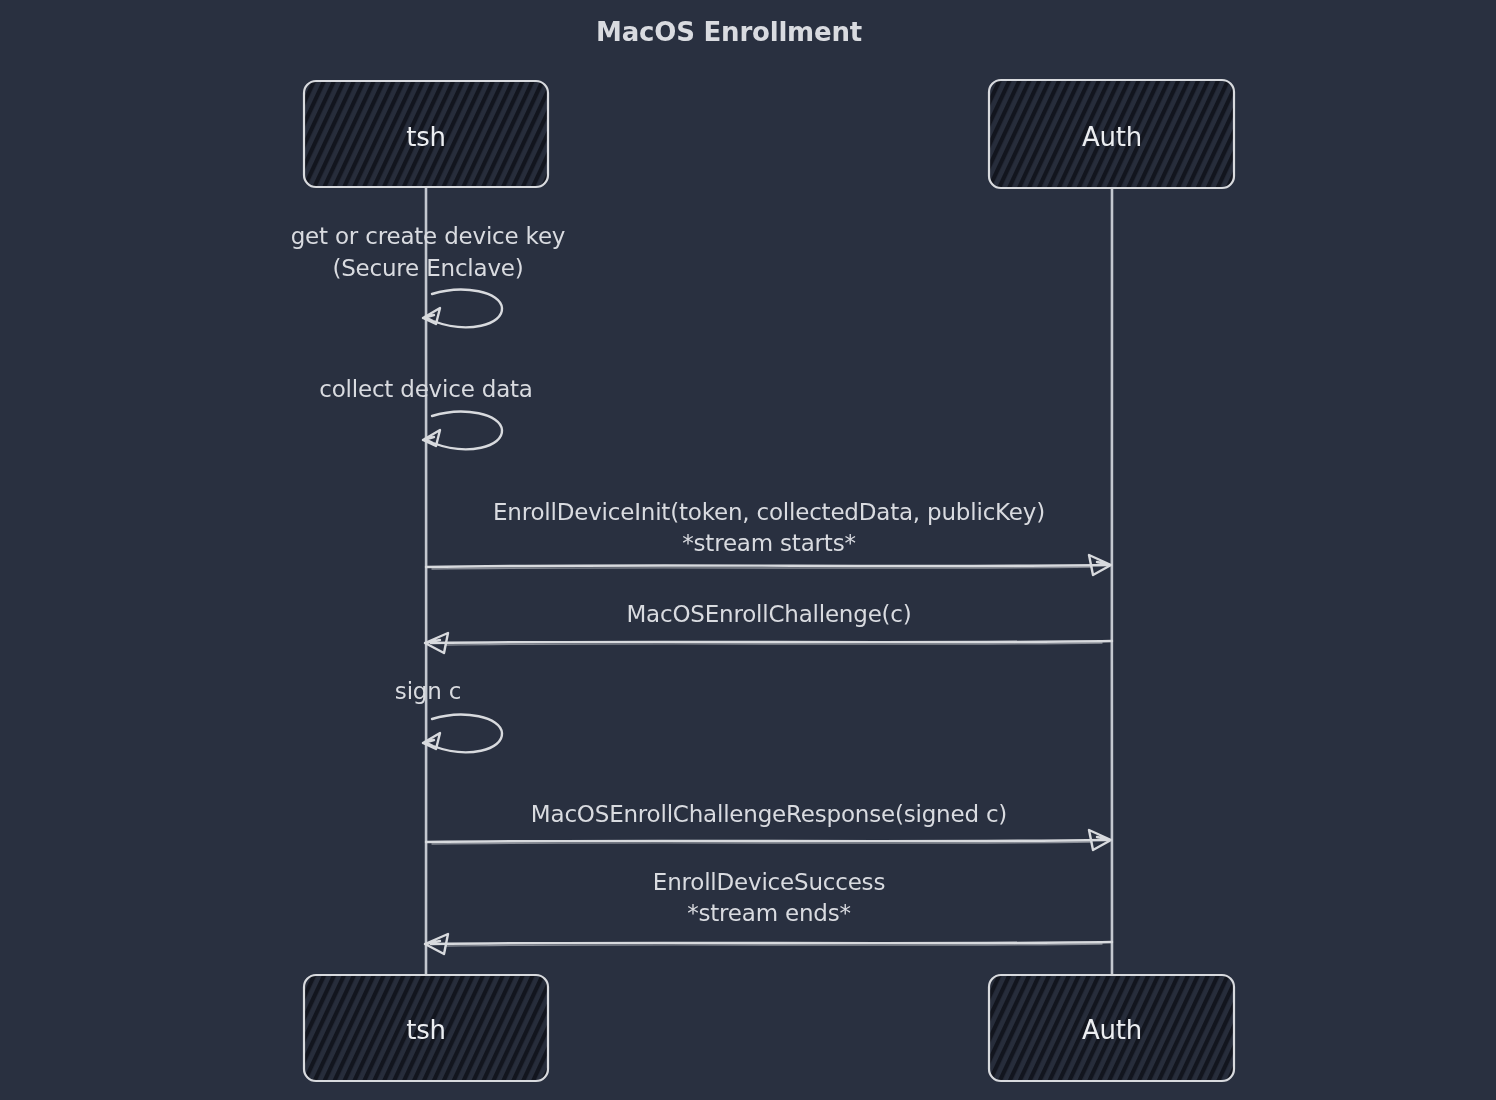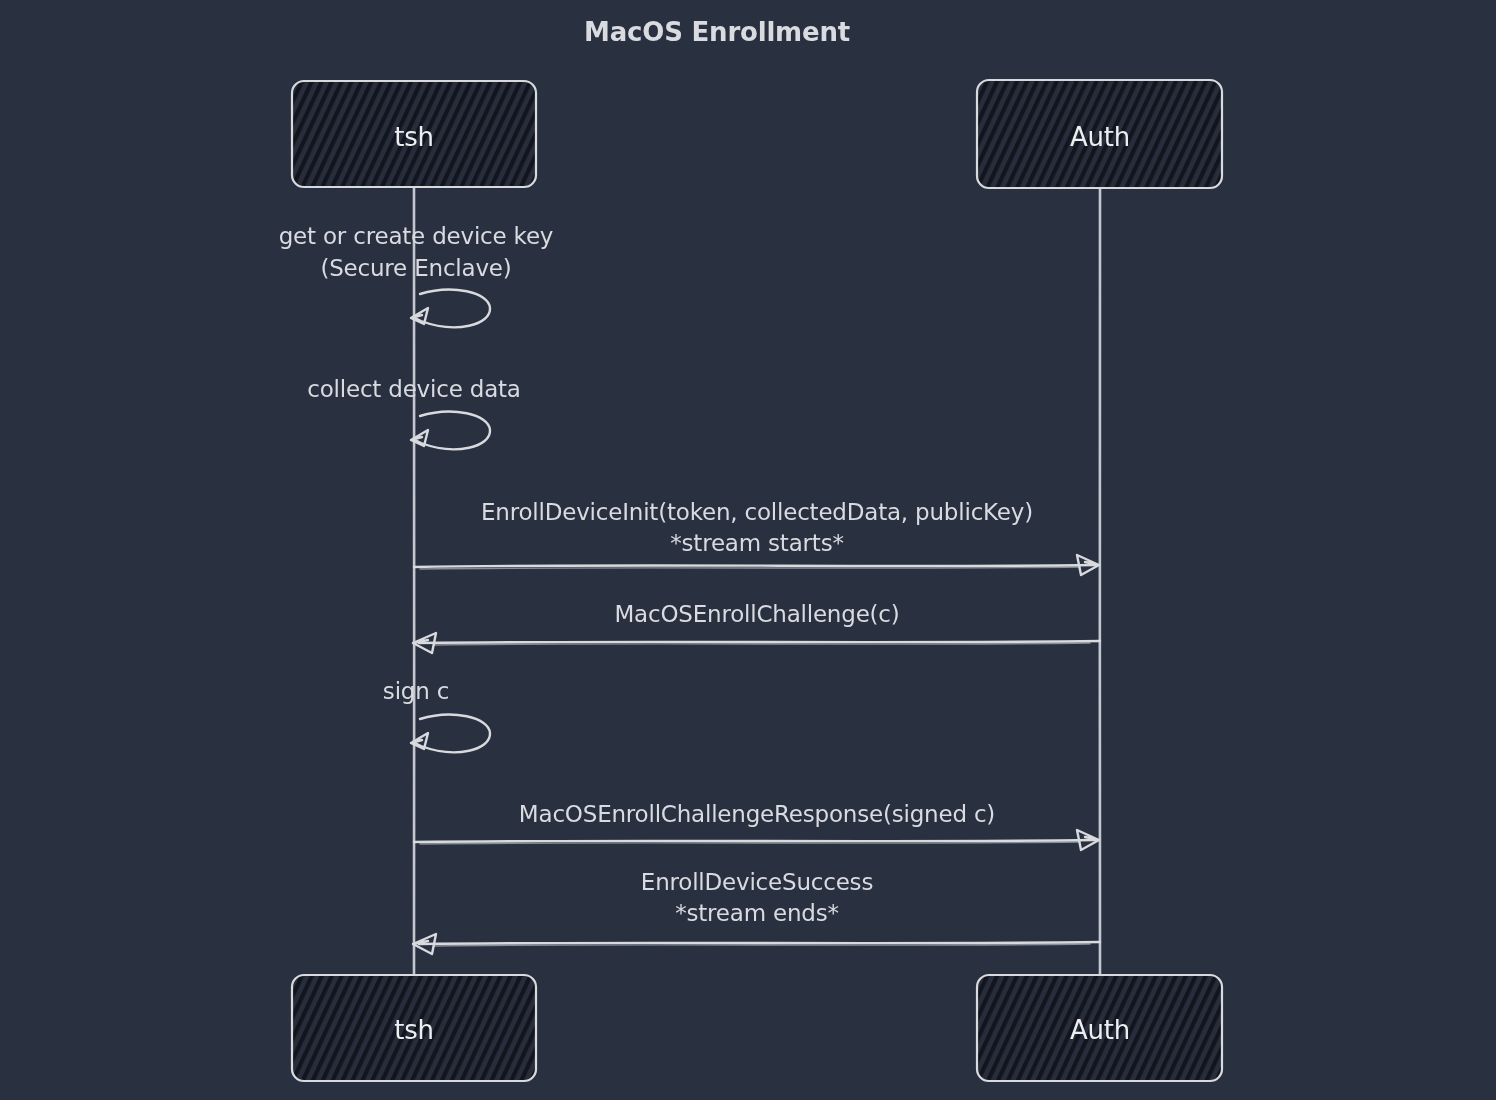--- a/index.html
+++ b/index.html
@@ -1,20 +1,20 @@
 <!DOCTYPE html>
 <html style="--background: #293040; --ink: #d8dade; --text: #d9dbe0; --actor_text: #eceef1; --box_fill: #272d3b; --hatch: #12151e; --lifeline: #c3c7cf;"><head>
 <meta charset="utf-8">
 <style>
   :root{
     --background:#293040; --ink:#d8dade; --text:#d9dbe0;
     --box_fill:#272d3b; --hatch:#12151e; --lifeline:#c3c7cf; --actor_text:#eceef1;
   }
   html,body{margin:0;padding:0;background:var(--background,#293040);}
-  .stage{position:relative;width:1472px;height:1100px;background:var(--background,#293040);overflow:hidden;}
+  .stage{position:relative;width:1472px;height:1100px;background:var(--background,#293040);overflow:hidden;padding-left:12px;}
   svg{display:block;}
   .txt{fill:var(--text,#d9dbe0);font-family:"DejaVu Sans","Liberation Sans",sans-serif;
        font-size:23px;letter-spacing:-0.2px;}
   .txt-center{text-anchor:middle;}
   .title-txt{font-size:26px;font-weight:600;}
   .actor-txt{font-size:26px;fill:var(--actor_text,#eceef1);}
   .ink{stroke:var(--ink,#d8dade);fill:none;stroke-width:2.4;stroke-linecap:round;stroke-linejoin:round;}
   .ink-soft{stroke:var(--ink,#d8dade);fill:none;stroke-width:1.4;opacity:.55;stroke-linecap:round;}
   .lifeline{stroke:var(--lifeline,#c3c7cf);fill:none;stroke-width:2.6;}
   .box{fill:url(#hachure);stroke:var(--ink,#d8dade);stroke-width:2.2;}

